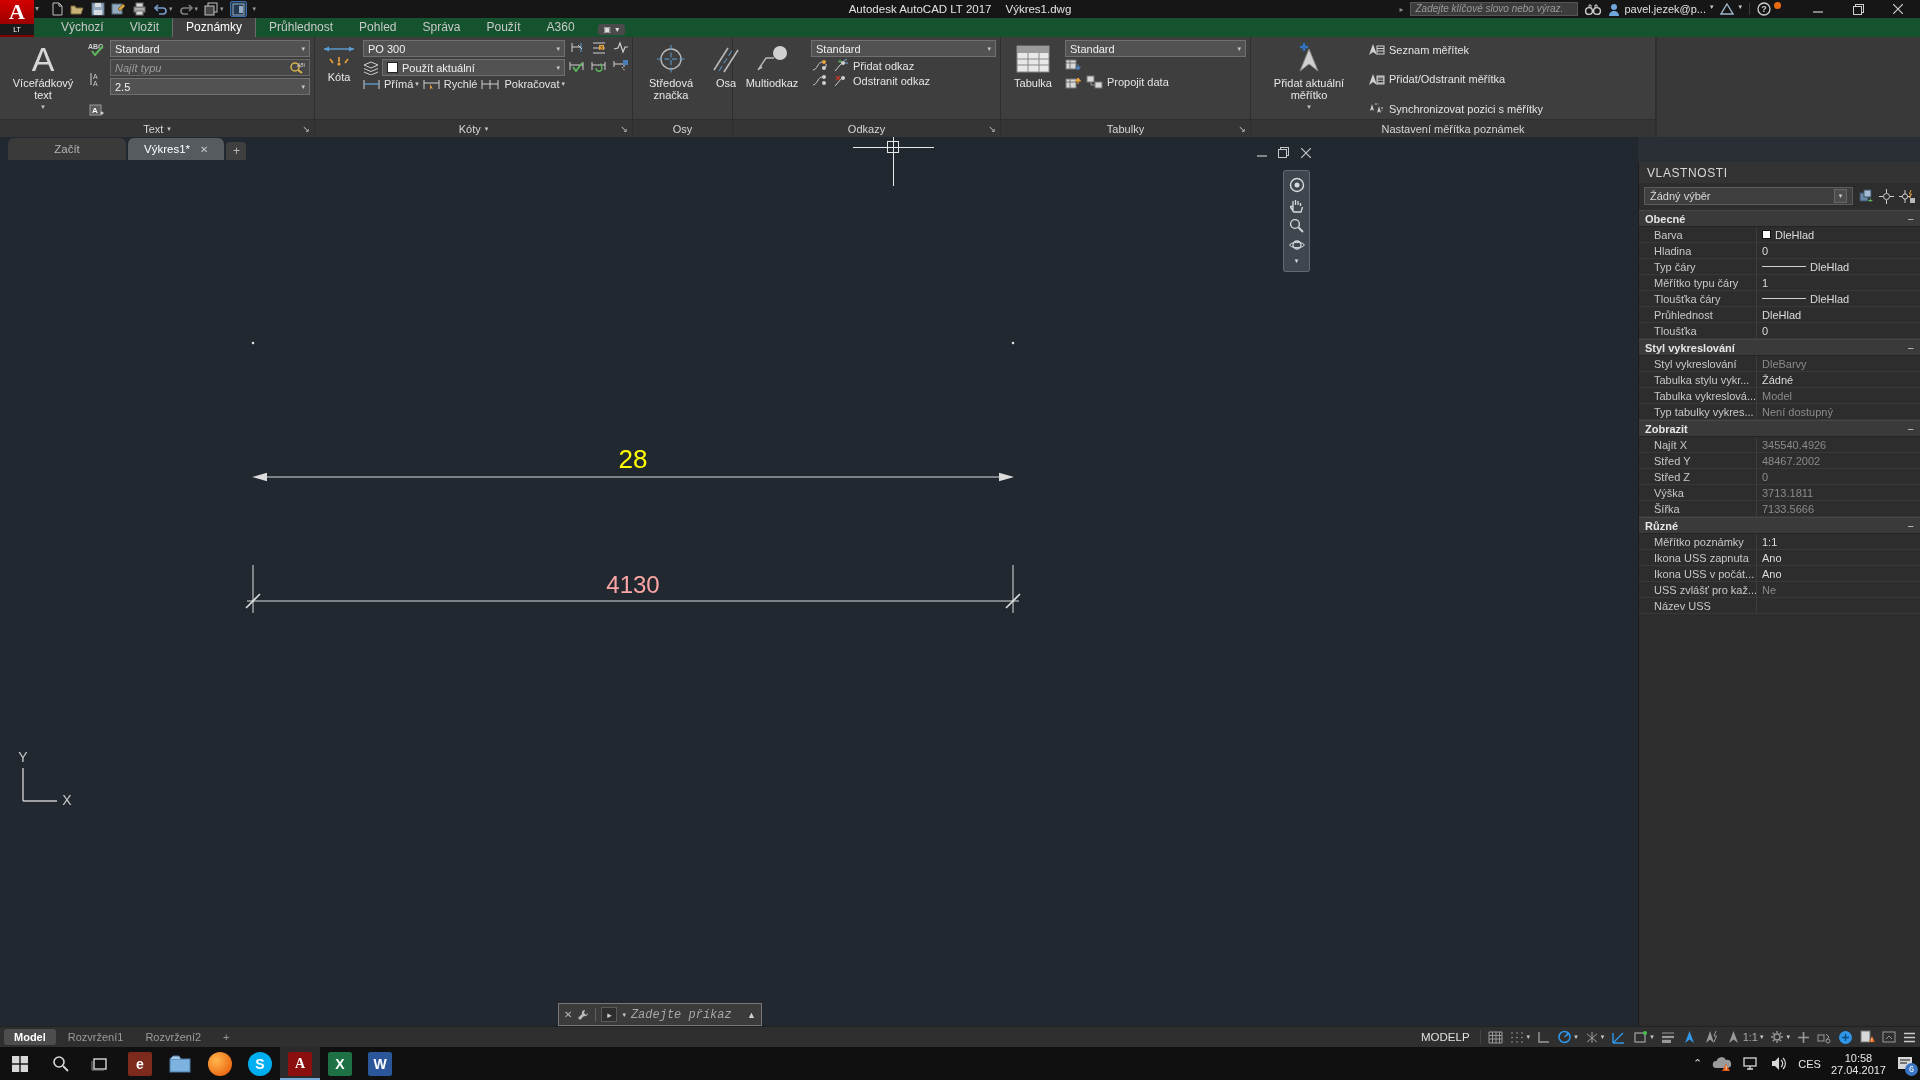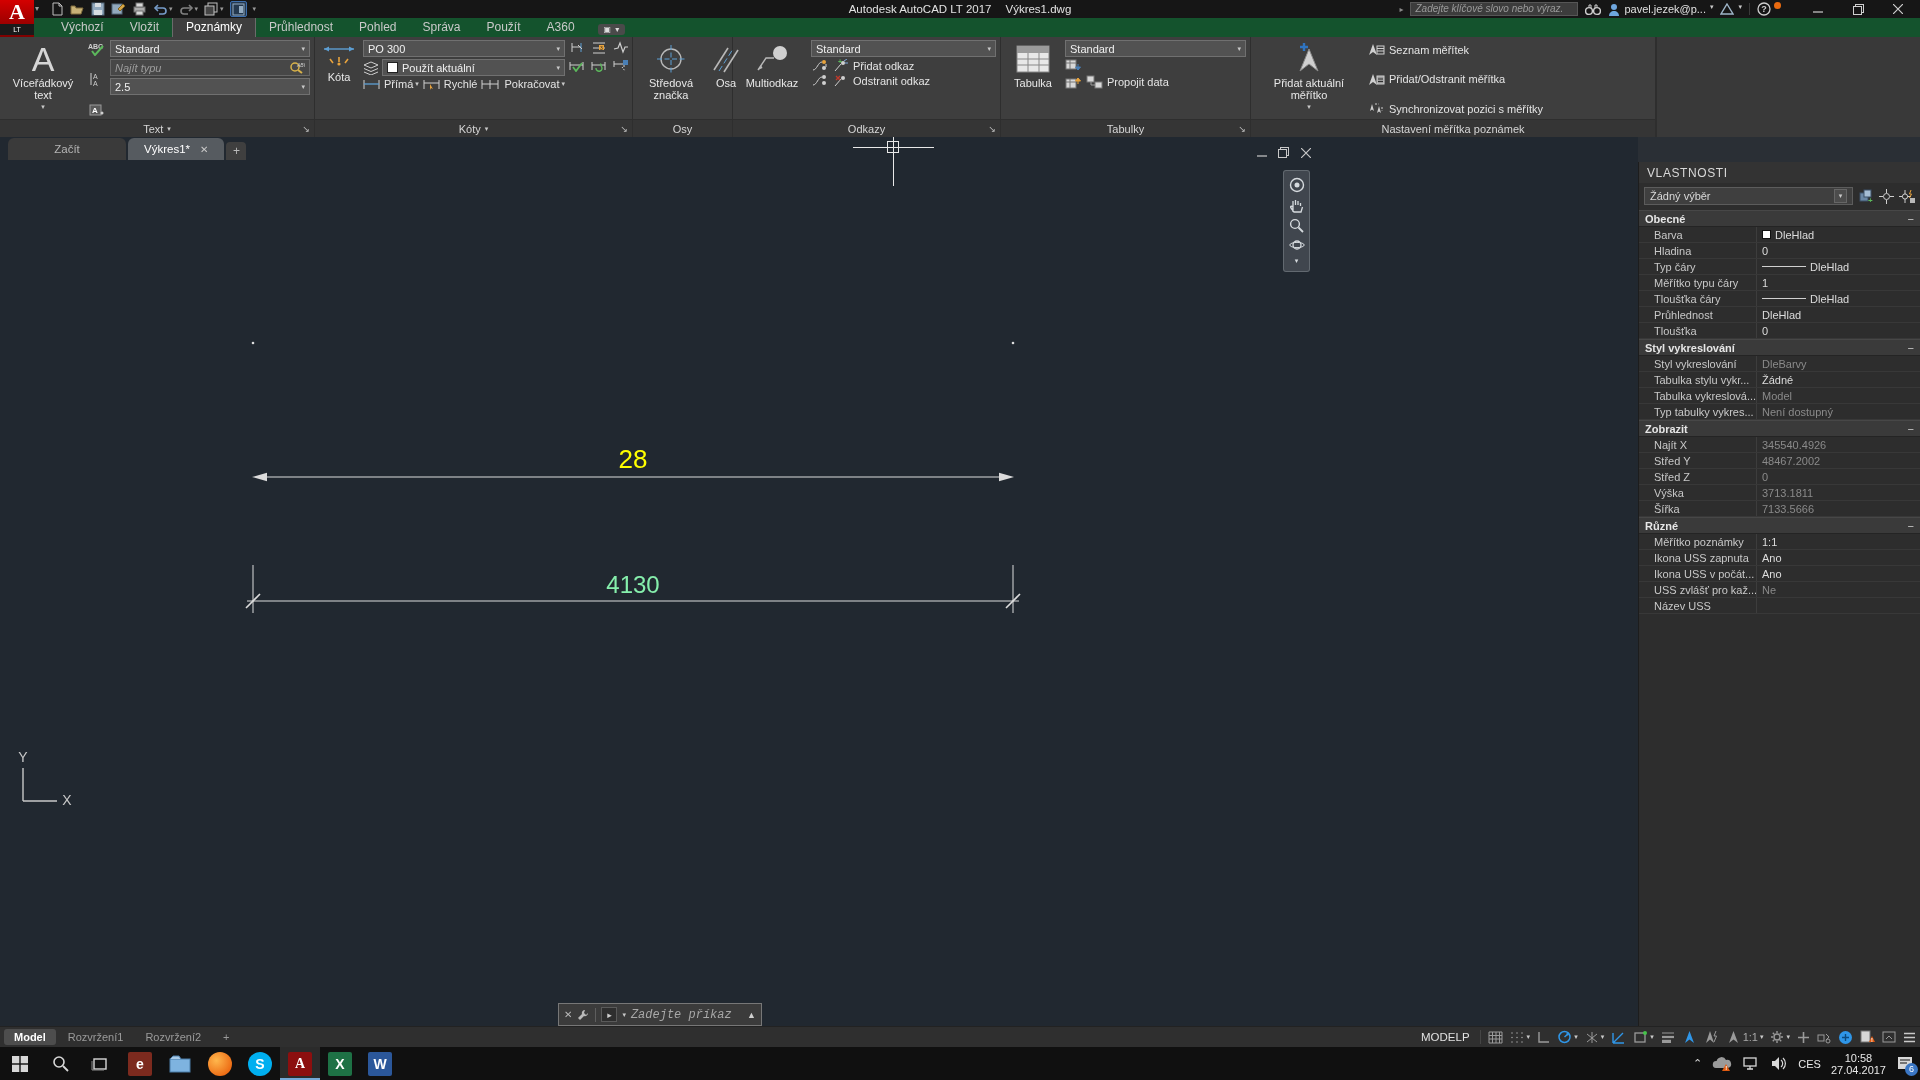--- a/index.html
+++ b/index.html
@@ -665,21 +665,21 @@
         </g>
         <g fill="#dcdcdc">
           <polygon points="252,340 267,335.8 267,344.2"></polygon>
           <polygon points="1014,340 999,335.8 999,344.2"></polygon>
           <circle cx="253" cy="206" r="1.3"></circle>
           <circle cx="1013" cy="206" r="1.3"></circle>
         </g>
       </svg>
 
       <div class="dimtext" style="left:583px;top:307px;width:100px;color:#ffff00;font-size:26px">28</div>
-      <div class="dimtext" style="left:573px;top:434px;width:120px;color:#86efac;font-size:24px">4130</div>
+      <div class="dimtext" style="left:573px;top:434px;width:120px;color:#fca5a5;font-size:24px">4130</div>
 
       <div class="dimtext" style="left:14px;top:612px;width:18px;color:#c8c8c8;font-size:14px">Y</div>
       <div class="dimtext" style="left:58px;top:655px;width:18px;color:#c8c8c8;font-size:14px">X</div>
 
       <div class="cmdbar">
         <span style="font-size:10px">✕</span>
         <svg width="13" height="13" viewBox="0 0 13 13">
             <path d="M8 2a3 3 0 0 0-3 4L1 10l2 2 4-4a3 3 0 0 0 4-3L9 7 7 5z" fill="#b9b9b9"></path>
           </svg>
         <span class="cmd-sep"></span>

